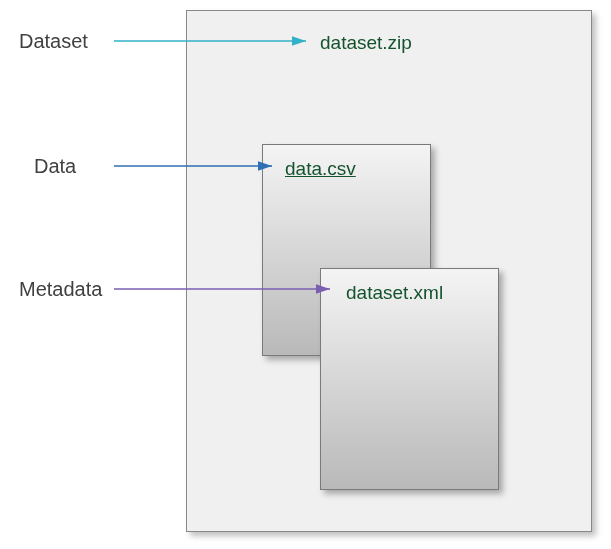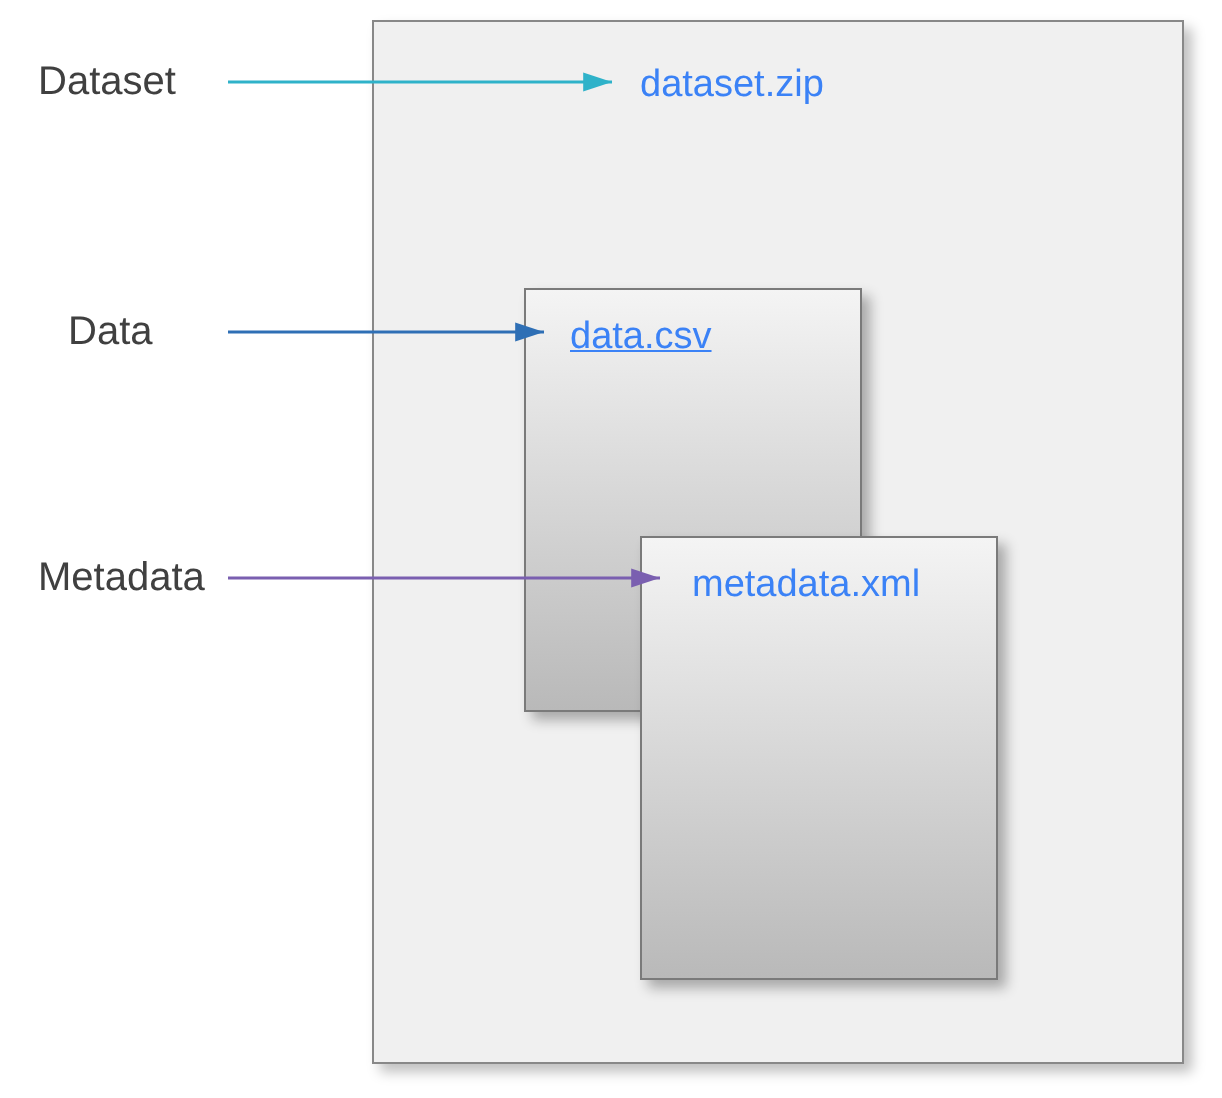--- a/index.html
+++ b/index.html
@@ -26,39 +26,39 @@
   }
   .file-box {
     position: absolute;
     border: 1px solid #7a7a7a;
     background: linear-gradient(to bottom, #f4f4f4 0%, #b9b9b9 100%);
     box-shadow: 4px 4px 6px rgba(0,0,0,0.3);
   }
   .file-label {
     position: absolute;
     font-size: 19px;
-    color: #3b82f6;
+    color: #14532d;
   }
   svg.arrow {
     position: absolute;
     overflow: visible;
   }
 </style>
 </head>
 <body>
 
 <div class="box" style="left:186px; top:10px; width:404px; height:520px;"></div>
 
 <div class="file-label" style="left:320px; top:32px;">dataset.zip</div>
 
 <div class="file-box" style="left:262px; top:144px; width:167px; height:210px;"></div>
 <div class="file-label" style="left:285px; top:158px;text-decoration:underline;">data.csv</div>
 
 <div class="file-box" style="left:320px; top:268px; width:177px; height:220px;"></div>
-<div class="file-label" style="left:346px; top:282px;">metadata.xml</div>
+<div class="file-label" style="left:346px; top:282px;">dataset.xml</div>
 
 <div class="label" style="left:19px; top:30px;">Dataset</div>
 
 <div class="label" style="left:34px; top:155px;">Data</div>
 
 <div class="label" style="left:19px; top:278px;">Metadata</div>
 
 <svg class="arrow" style="left:0; top:0;" width="611" height="549">
   <defs>
     <marker id="ah-teal" markerWidth="10" markerHeight="10" refX="9" refY="3" orient="auto" markerUnits="strokeWidth">

